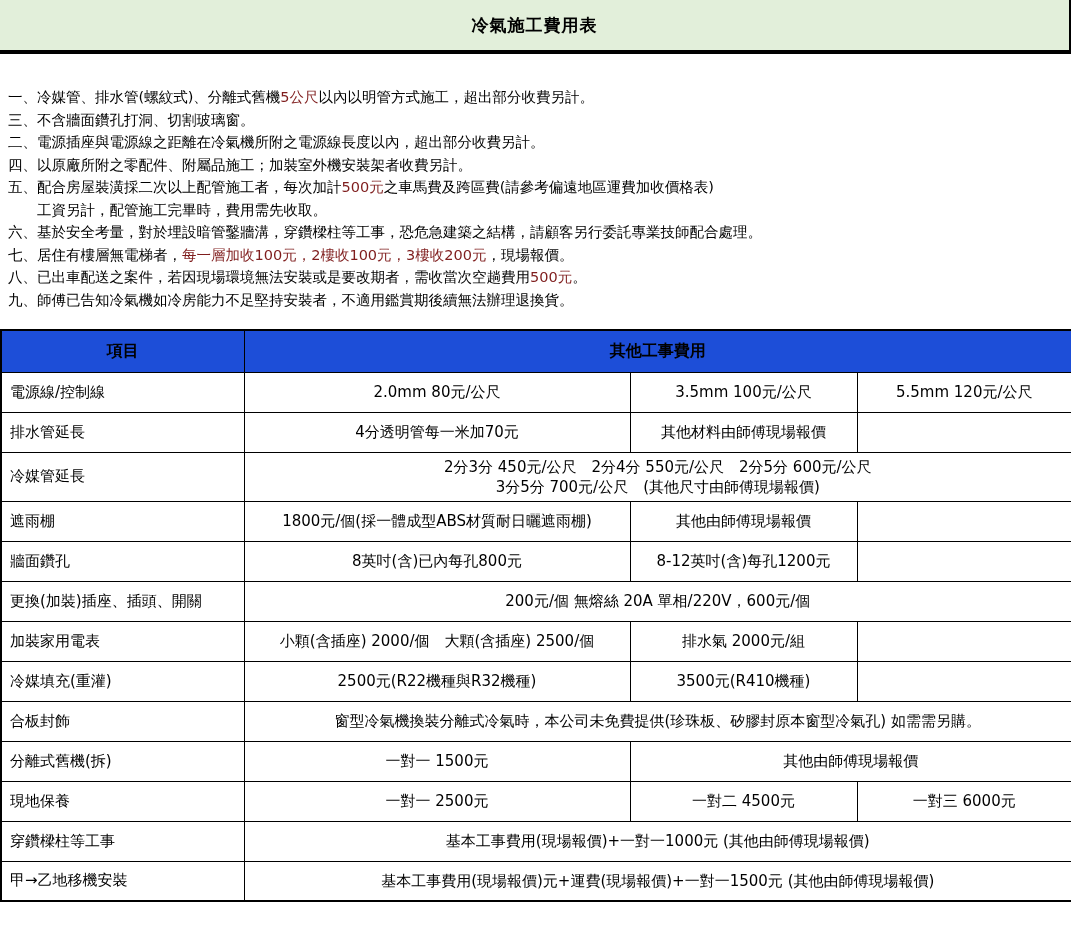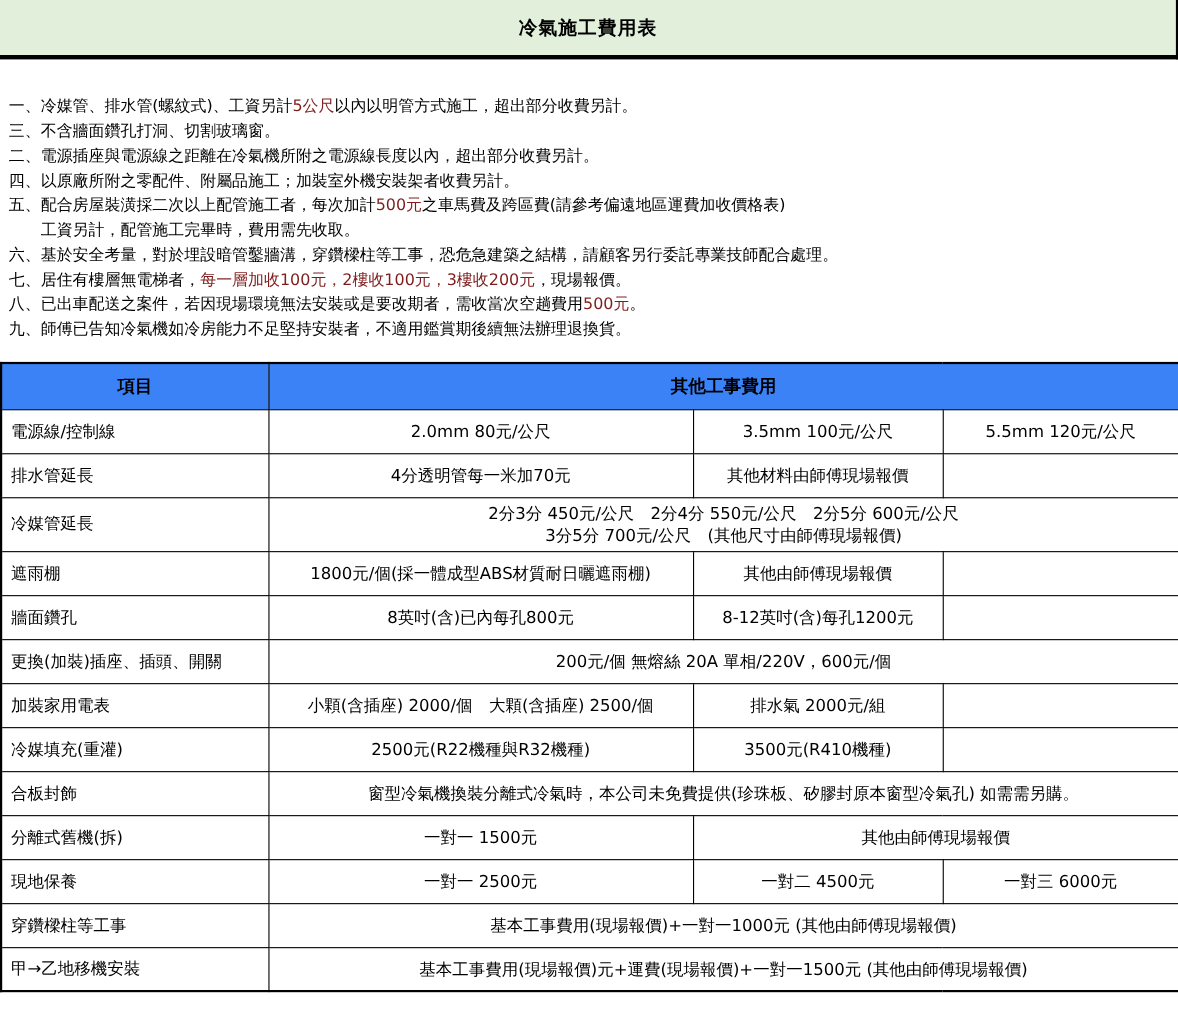--- a/index.html
+++ b/index.html
@@ -43,21 +43,21 @@
     width: 1071px;
     border-collapse: collapse;
     table-layout: fixed;
     border: 2px solid #000000;
     font-size: 15px;
   }
   table.fee-table th, table.fee-table td {
     border: 1px solid #000000;
     vertical-align: middle;
   }
-  tr.header-row { height: 42px; background: #3b82f6; }
+  tr.header-row { height: 42px; background: #1d4ed8; }
   tr.header-row th {
     font-size: 16px;
     font-weight: bold;
     text-align: center;
   }
   tr.data-row { height: 40px; }
   td.item-cell {
     padding: 3px 6px 3px 8px;
     text-align: left;
   }
@@ -72,21 +72,21 @@
 <body>
 
 <div>
 
   <div class="title-bar">
     <span class="title-text">冷氣施工費用表</span>
   </div>
 
   <div class="notes">
     <div>
-        <div class="note-line"><span>一、冷媒管、排水管(螺紋式)、工資另計</span><span class="red">5公尺</span><span>以內以明管方式施工，超出部分收費另計。</span></div>
+        <div class="note-line"><span>一、冷媒管、排水管(螺紋式)、分離式舊機</span><span class="red">5公尺</span><span>以內以明管方式施工，超出部分收費另計。</span></div>
         <div class="note-line"><span>三、不含牆面鑽孔打洞、切割玻璃窗。</span></div>
         <div class="note-line"><span>二、電源插座與電源線之距離在冷氣機所附之電源線長度以內，超出部分收費另計。</span></div>
         <div class="note-line"><span>四、以原廠所附之零配件、附屬品施工；加裝室外機安裝架者收費另計。</span></div>
         <div class="note-line"><span>五、配合房屋裝潢採二次以上配管施工者，每次加計</span><span class="red">500元</span><span>之車馬費及跨區費(請參考偏遠地區運費加收價格表)</span></div>
         <div class="note-line"><span>　　工資另計，配管施工完畢時，費用需先收取。</span></div>
         <div class="note-line"><span>六、基於安全考量，對於埋設暗管鑿牆溝，穿鑽樑柱等工事，恐危急建築之結構，請顧客另行委託專業技師配合處理。</span></div>
         <div class="note-line"><span>七、居住有樓層無電梯者，</span><span class="red">每一層加收100元，2樓收100元，3樓收200元</span><span>，現場報價。</span></div>
         <div class="note-line"><span>八、已出車配送之案件，若因現場環境無法安裝或是要改期者，需收當次空趟費用</span><span class="red">500元</span><span>。</span></div>
         <div class="note-line"><span>九、師傅已告知冷氣機如冷房能力不足堅持安裝者，不適用鑑賞期後續無法辦理退換貨。</span></div>
       </div>

